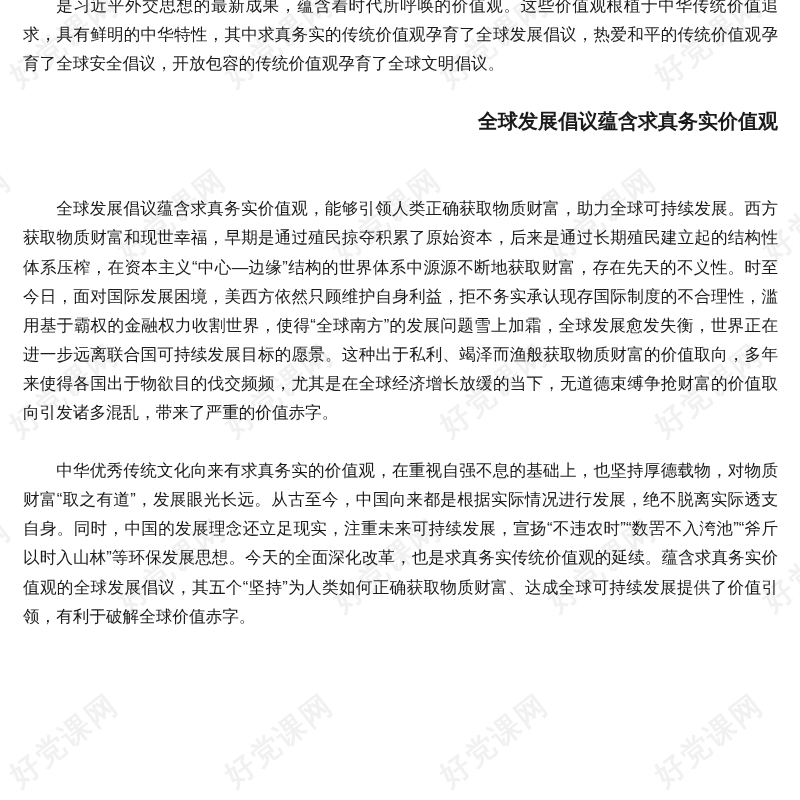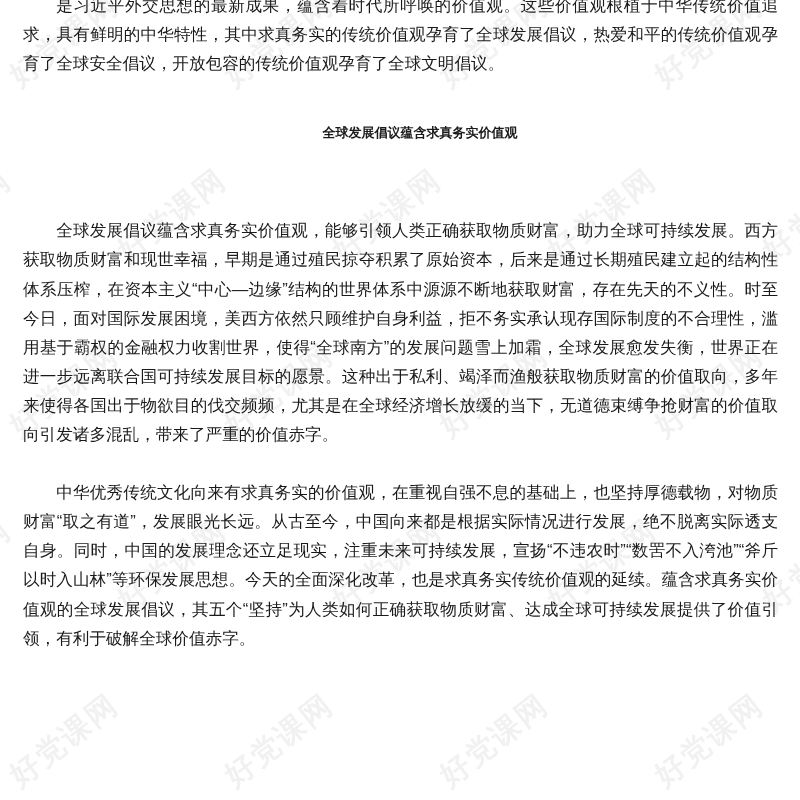--- a/index.html
+++ b/index.html
@@ -56,26 +56,26 @@
     text-align: justify;
     text-justify: inter-ideograph;
     text-indent: 2em;
     letter-spacing: 0px;
     word-break: break-all;
   }
   p.para-gap {
     margin-top: 29px;
   }
   h2.section-heading {
-    margin: 11px;
+    margin: 0;
     padding-left: 39px;
-    font-size: 13px;
+    font-size: 20px;
     line-height: 29.1px;
     font-weight: 700;
-    text-align: center;
+    text-align: right;
     letter-spacing: 0px;
   }
   .spacer-before-heading { height: 29px; }
   .spacer-after-heading  { height: 29px; }
 
   
   #first-block {
     margin-top: -9px;
   }
 </style>

